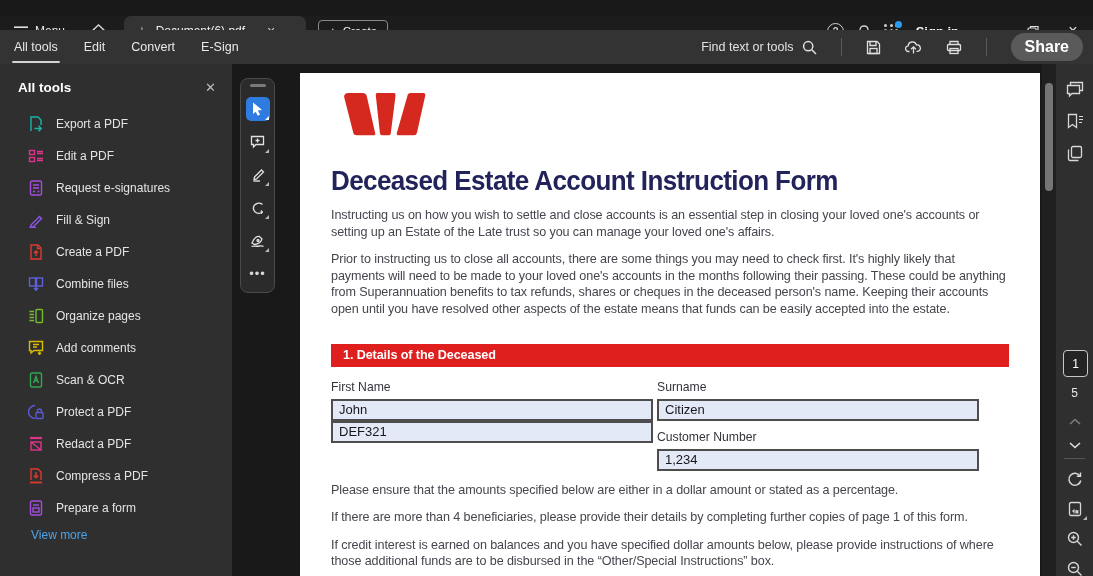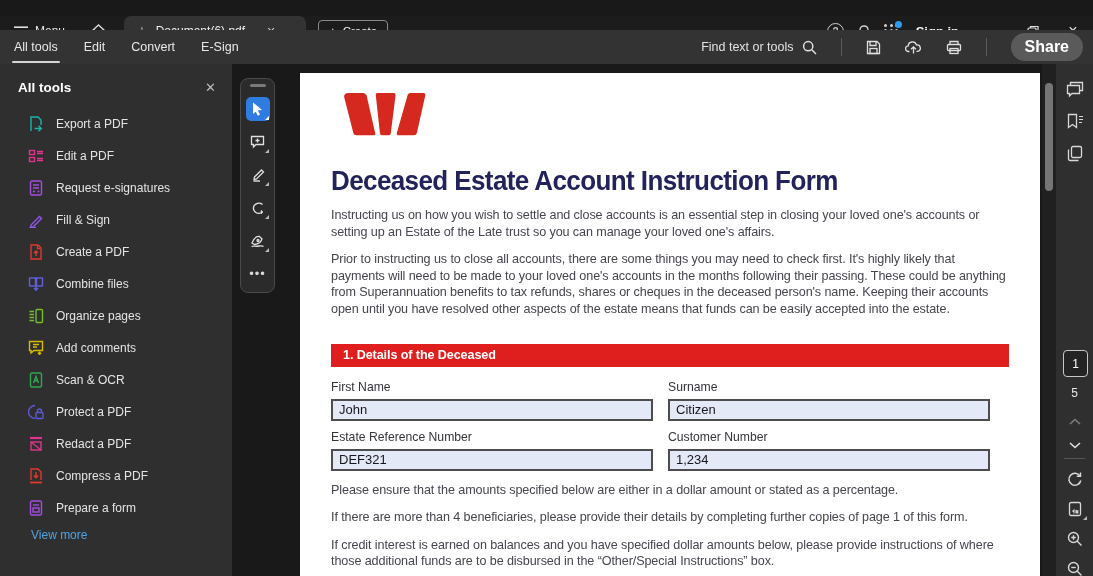--- a/index.html
+++ b/index.html
@@ -56,21 +56,21 @@
   .qt-btn{position:relative;width:24px;height:24px;border-radius:5px;display:flex;align-items:center;justify-content:center;color:#e0e0e0;}
   .qt-btn.sel{background:#2e7ce0;color:#fff;}
   .qt-caret{position:absolute;right:1px;bottom:1px;width:0;height:0;border-left:4px solid transparent;border-bottom:4px solid #b8b8b8;}
   .qt-btn.sel .qt-caret{border-bottom-color:#fff;}
   .qt-more{color:#d8d8d8;font-size:13px;letter-spacing:1px;line-height:10px;}
   .page{position:absolute;left:68px;top:9px;width:740px;height:600px;background:#ffffff;padding:0 31px;box-sizing:border-box;}
   .wlogo{margin-top:20px;}
   .doc-title{margin:28px 0 0;font-size:26px;font-weight:bold;color:#23235c;letter-spacing:-0.6px;transform:scaleY(1.04);transform-origin:left top;}
   .doc-p{margin:11px 0 0;font-size:12.6px;line-height:1.32;color:#45454e;letter-spacing:-0.1px;}
   .banner{margin-top:26px;background:#df1e1e;color:#fff;font-weight:bold;font-size:12.6px;padding:4px 12px 5px;letter-spacing:-0.1px;}
-  .fields{display:grid;grid-template-columns:322px 322px;column-gap:15px;margin-top:4px;}
+  .fields{display:grid;grid-template-columns:322px 322px;column-gap:4px;margin-top:4px;}
   .fld label{display:block;margin:9px 0 5px;font-size:12.2px;color:#33333c;}
   .fld input{width:100%;box-sizing:border-box;height:22px;border:2px solid #4d4d4d;background:#e4e9f7;
              font-family:"Liberation Sans",sans-serif;font-size:13px;color:#16161c;padding:0 6px;outline:none;}
   .v-scroll{position:absolute;right:0;top:0;width:14px;bottom:0;background:#202020;}
   .v-thumb{position:absolute;left:3px;top:19px;width:8px;height:108px;background:#757575;border-radius:4px;}
   
   .right-rail{position:absolute;right:0;top:64px;width:37px;bottom:0;background:#2f2f2f;}
   .rr-btn{position:absolute;left:0;width:37px;height:26px;display:flex;align-items:center;justify-content:center;color:#d8d8d8;}
   .page-box{position:absolute;left:7px;top:286px;width:23px;height:25px;border:1.5px solid #c8c8c8;border-radius:4px;
             display:flex;align-items:center;justify-content:center;color:#fff;font-size:12px;background:#242424;}
@@ -418,21 +418,20 @@
       <div class="fields">
         <div class="fld">
           <label>First Name</label>
           <input value="John" style="">
         </div>
         <div class="fld">
           <label>Surname</label>
           <input value="Citizen" style="">
         </div>
         <div class="fld">
-          <label>Estate Reference Number</label>
           <input value="DEF321" style="">
         </div>
         <div class="fld">
           <label>Customer Number</label>
           <input value="1,234" style="">
         </div>
       </div>
 
       <p class="doc-p">Please ensure that the amounts specified below are either in a dollar amount or stated as a percentage.</p>
       <p class="doc-p">If there are more than 4 beneficiaries, please provide their details by completing further copies of page 1 of this form.</p>

